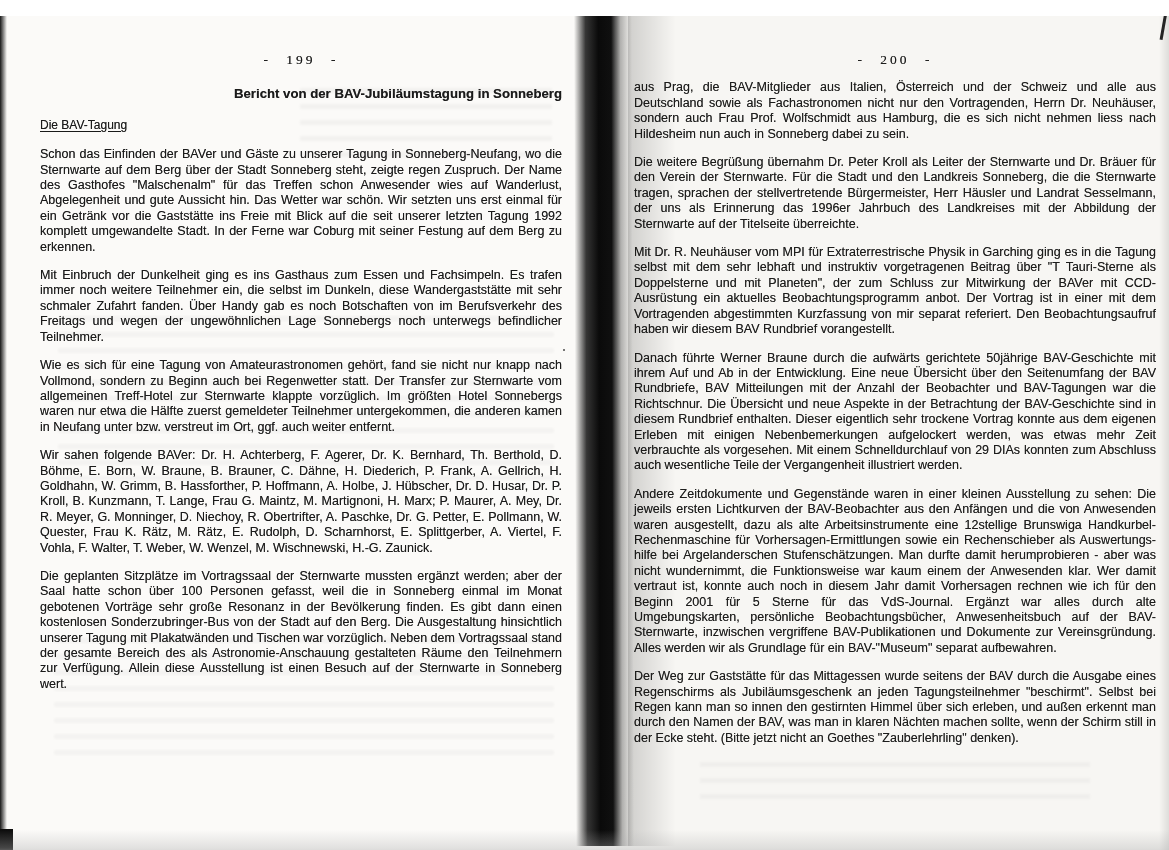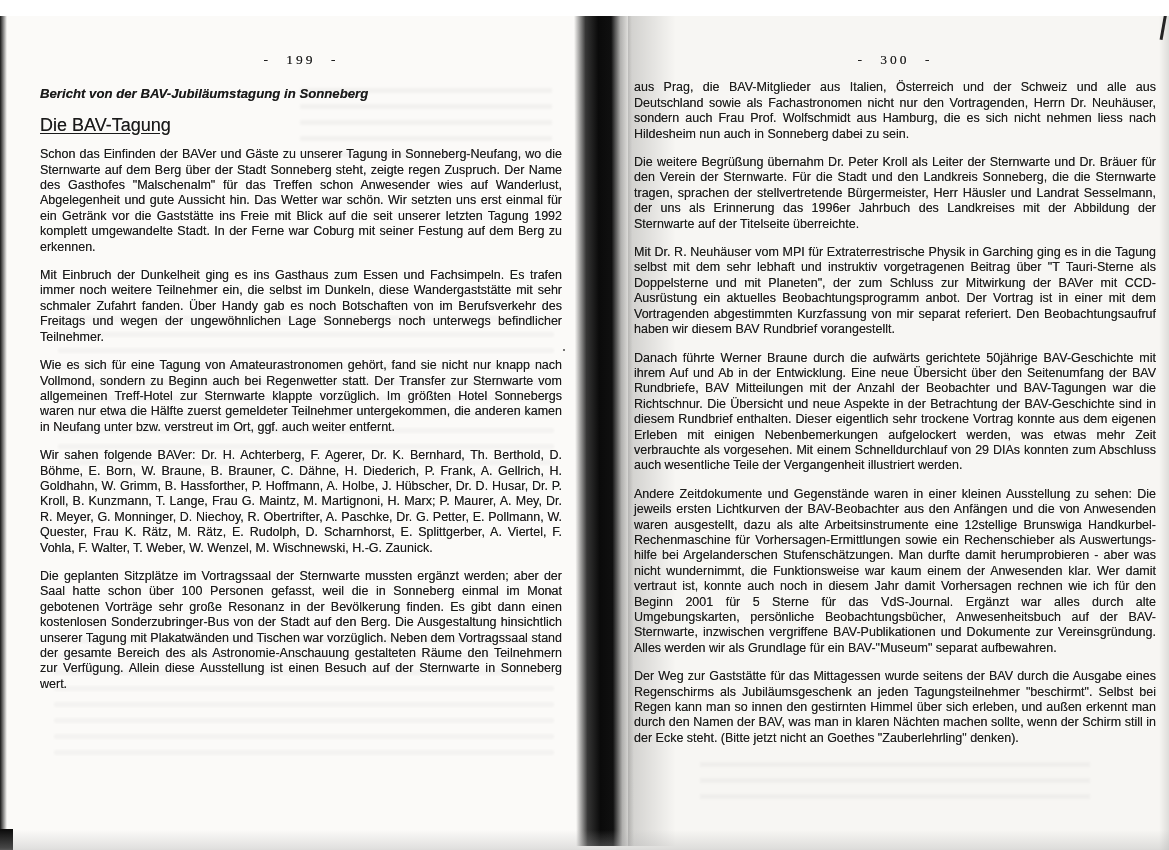--- a/index.html
+++ b/index.html
@@ -26,30 +26,29 @@
   .page-num {
     text-align:center;
     font-family:"Liberation Serif", serif;
     font-size:13.5px;
     letter-spacing:3px;
     word-spacing:9px;
     margin:0 0 19px 0;
   }
   .col-right .page-num { margin-bottom:13px; }
   .doc-title {
-    text-align:left;
+    text-align:right;
     font-weight:bold;
     font-size:13.2px;
     margin:0 0 16px 0;
-    font-style:italic;
   }
   .section-heading {
     text-decoration:underline;
     text-underline-offset:2px;
-    font-size:18px;
+    font-size:12px;
     margin:0 0 14px 0;
     text-align:left;
   }
   .para { margin:0 0 13px 0; }
 
   
   .gutter-shadow {
     position:absolute; left:575px; top:0; width:58px; height:830px;
     background:linear-gradient(to right,
       rgba(10,10,10,0) 0%, rgba(10,10,10,0.82) 20%,
@@ -114,21 +113,21 @@
     <div class="doc-title">Bericht von der BAV-Jubiläumstagung in Sonneberg</div>
     <div class="section-heading">Die BAV-Tagung</div>
     <p class="para">Schon das Einfinden der BAVer und Gäste zu unserer Tagung in Sonneberg-Neufang, wo die Sternwarte auf dem Berg über der Stadt Sonneberg steht, zeigte regen Zuspruch. Der Name des Gasthofes "Malschenalm" für das Treffen schon Anwesender wies auf Wanderlust, Abgelegenheit und gute Aussicht hin. Das Wetter war schön. Wir setzten uns erst einmal für ein Getränk vor die Gaststätte ins Freie mit Blick auf die seit unserer letzten Tagung 1992 komplett umgewandelte Stadt. In der Ferne war Coburg mit seiner Festung auf dem Berg zu erkennen.</p>
     <p class="para">Mit Einbruch der Dunkelheit ging es ins Gasthaus zum Essen und Fachsimpeln. Es trafen immer noch weitere Teilnehmer ein, die selbst im Dunkeln, diese Wandergaststätte mit sehr schmaler Zufahrt fanden. Über Handy gab es noch Botschaften von im Berufsverkehr des Freitags und wegen der ungewöhnlichen Lage Sonnebergs noch unterwegs befindlicher Teilnehmer.</p>
     <p class="para">Wie es sich für eine Tagung von Amateurastronomen gehört, fand sie nicht nur knapp nach Vollmond, sondern zu Beginn auch bei Regenwetter statt. Der Transfer zur Sternwarte vom allgemeinen Treff-Hotel zur Sternwarte klappte vorzüglich. Im größten Hotel Sonnebergs waren nur etwa die Hälfte zuerst gemeldeter Teilnehmer untergekommen, die anderen kamen in Neufang unter bzw. verstreut im Ort, ggf. auch weiter entfernt.</p>
     <p class="para">Wir sahen folgende BAVer: Dr. H. Achterberg, F. Agerer, Dr. K. Bernhard, Th. Berthold, D. Böhme, E. Born, W. Braune, B. Brauner, C. Dähne, H. Diederich, P. Frank, A. Gellrich, H. Goldhahn, W. Grimm, B. Hassforther, P. Hoffmann, A. Holbe, J. Hübscher, Dr. D. Husar, Dr. P. Kroll, B. Kunzmann, T. Lange, Frau G. Maintz, M. Martignoni, H. Marx; P. Maurer, A. Mey, Dr. R. Meyer, G. Monninger, D. Niechoy, R. Obertrifter, A. Paschke, Dr. G. Petter, E. Pollmann, W. Quester, Frau K. Rätz, M. Rätz, E. Rudolph, D. Scharnhorst, E. Splittgerber, A. Viertel, F. Vohla, F. Walter, T. Weber, W. Wenzel, M. Wischnewski, H.-G. Zaunick.</p>
     <p class="para">Die geplanten Sitzplätze im Vortragssaal der Sternwarte mussten ergänzt werden; aber der Saal hatte schon über 100 Personen gefasst, weil die in Sonneberg einmal im Monat gebotenen Vorträge sehr große Resonanz in der Bevölkerung finden. Es gibt dann einen kostenlosen Sonderzubringer-Bus von der Stadt auf den Berg. Die Ausgestaltung hinsichtlich unserer Tagung mit Plakatwänden und Tischen war vorzüglich. Neben dem Vortragssaal stand der gesamte Bereich des als Astronomie-Anschauung gestalteten Räume den Teilnehmern zur Verfügung. Allein diese Ausstellung ist einen Besuch auf der Sternwarte in Sonneberg wert.</p>
   </div>
 
   <div class="col col-right">
-    <div class="page-num">- 300 -</div>
+    <div class="page-num">- 200 -</div>
     <p class="para">aus Prag, die BAV-Mitglieder aus Italien, Österreich und der Schweiz und alle aus Deutschland sowie als Fachastronomen nicht nur den Vortragenden, Herrn Dr. Neuhäuser, sondern auch Frau Prof. Wolfschmidt aus Hamburg, die es sich nicht nehmen liess nach Hildesheim nun auch in Sonneberg dabei zu sein.</p>
     <p class="para">Die weitere Begrüßung übernahm Dr. Peter Kroll als Leiter der Sternwarte und Dr. Bräuer für den Verein der Sternwarte. Für die Stadt und den Landkreis Sonneberg, die die Sternwarte tragen, sprachen der stellvertretende Bürgermeister, Herr Häusler und Landrat Sesselmann, der uns als Erinnerung das 1996er Jahrbuch des Landkreises mit der Abbildung der Sternwarte auf der Titelseite überreichte.</p>
     <p class="para">Mit Dr. R. Neuhäuser vom MPI für Extraterrestrische Physik in Garching ging es in die Tagung selbst mit dem sehr lebhaft und instruktiv vorgetragenen Beitrag über "T Tauri-Sterne als Doppelsterne und mit Planeten", der zum Schluss zur Mitwirkung der BAVer mit CCD- Ausrüstung ein aktuelles Beobachtungsprogramm anbot. Der Vortrag ist in einer mit dem Vortragenden abgestimmten Kurzfassung von mir separat referiert. Den Beobachtungsaufruf haben wir diesem BAV Rundbrief vorangestellt.</p>
     <p class="para">Danach führte Werner Braune durch die aufwärts gerichtete 50jährige BAV-Geschichte mit ihrem Auf und Ab in der Entwicklung. Eine neue Übersicht über den Seitenumfang der BAV Rundbriefe, BAV Mitteilungen mit der Anzahl der Beobachter und BAV-Tagungen war die Richtschnur. Die Übersicht und neue Aspekte in der Betrachtung der BAV-Geschichte sind in diesem Rundbrief enthalten. Dieser eigentlich sehr trockene Vortrag konnte aus dem eigenen Erleben mit einigen Nebenbemerkungen aufgelockert werden, was etwas mehr Zeit verbrauchte als vorgesehen. Mit einem Schnelldurchlauf von 29 DIAs konnten zum Abschluss auch wesentliche Teile der Vergangenheit illustriert werden.</p>
     <p class="para">Andere Zeitdokumente und Gegenstände waren in einer kleinen Ausstellung zu sehen: Die jeweils ersten Lichtkurven der BAV-Beobachter aus den Anfängen und die von Anwesenden waren ausgestellt, dazu als alte Arbeitsinstrumente eine 12stellige Brunswiga Handkurbel- Rechenmaschine für Vorhersagen-Ermittlungen sowie ein Rechenschieber als Auswertungs- hilfe bei Argelanderschen Stufenschätzungen. Man durfte damit herumprobieren - aber was nicht wundernimmt, die Funktionsweise war kaum einem der Anwesenden klar. Wer damit vertraut ist, konnte auch noch in diesem Jahr damit Vorhersagen rechnen wie ich für den Beginn 2001 für 5 Sterne für das VdS-Journal. Ergänzt war alles durch alte Umgebungskarten, persönliche Beobachtungsbücher, Anwesenheitsbuch auf der BAV-Sternwarte, inzwischen vergriffene BAV-Publikationen und Dokumente zur Vereinsgründung. Alles werden wir als Grundlage für ein BAV-"Museum" separat aufbewahren.</p>
     <p class="para">Der Weg zur Gaststätte für das Mittagessen wurde seitens der BAV durch die Ausgabe eines Regenschirms als Jubiläumsgeschenk an jeden Tagungsteilnehmer "beschirmt". Selbst bei Regen kann man so innen den gestirnten Himmel über sich erleben, und außen erkennt man durch den Namen der BAV, was man in klaren Nächten machen sollte, wenn der Schirm still in der Ecke steht. (Bitte jetzt nicht an Goethes "Zauberlehrling" denken).</p>
   </div>
 
   <div class="page-tint-right"></div>
   <div class="ghost ghost-1"></div>

